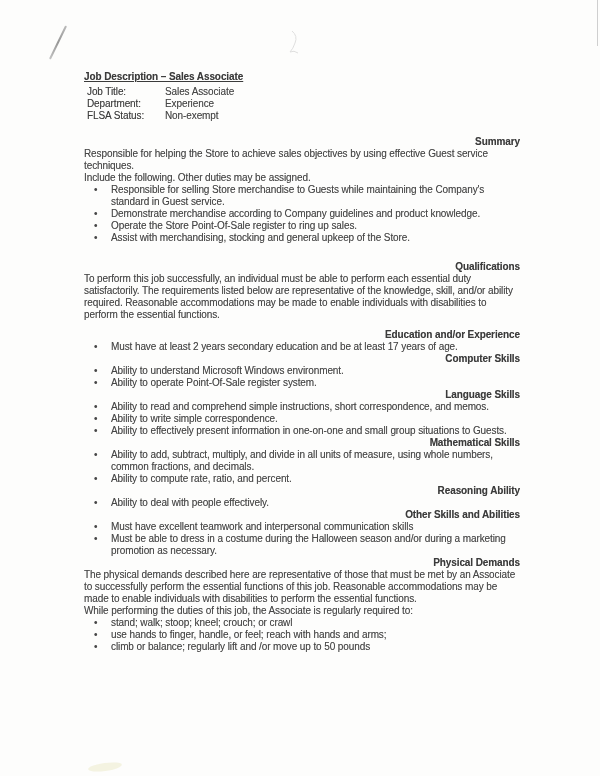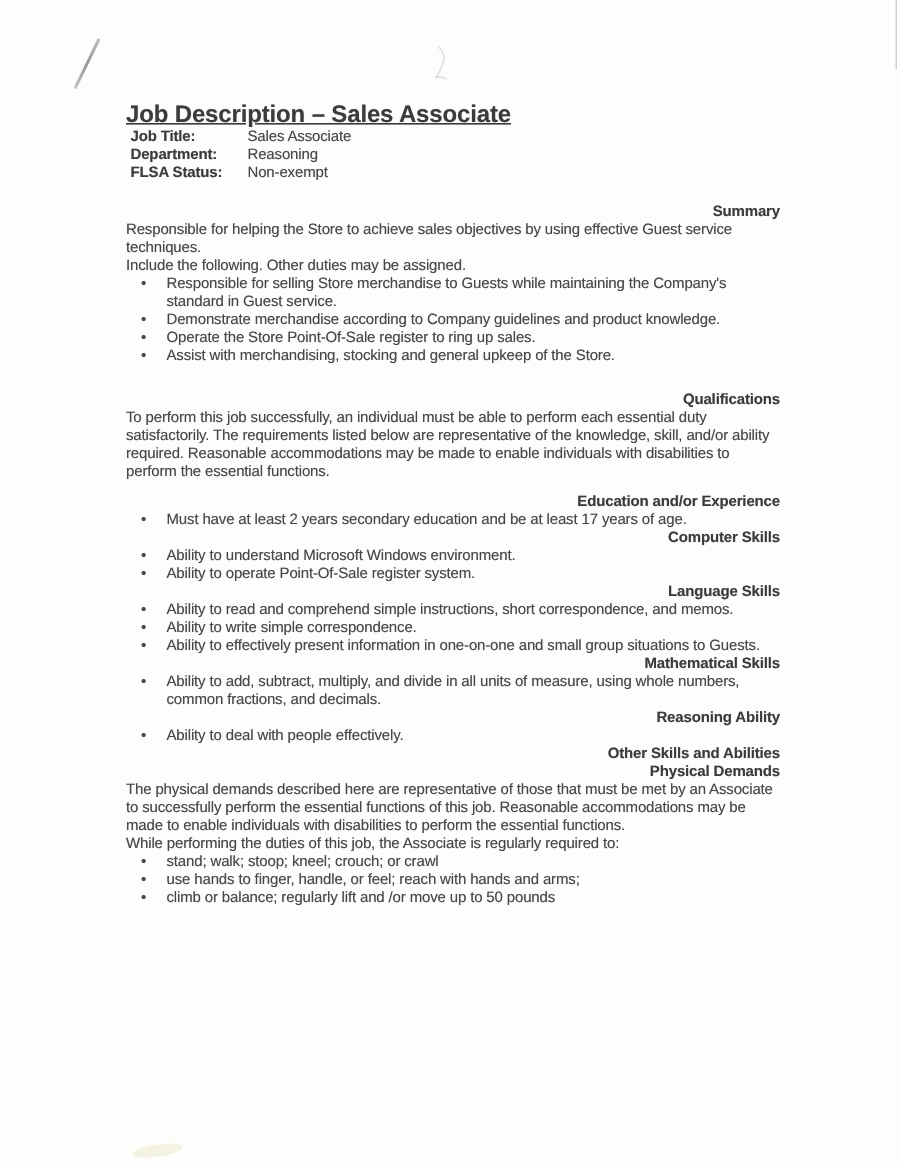--- a/index.html
+++ b/index.html
@@ -22,26 +22,26 @@
     position:absolute;left:88px;top:763px;width:34px;height:8px;border-radius:50%;
     background:#eeeccf;opacity:.6;transform:rotate(-8deg);
   }
   
   .doc{
     position:absolute;left:84px;top:70px;width:436px;
     font-size:10px;line-height:12px;letter-spacing:-0.1px;
     text-shadow:0 0 0.5px rgba(70,70,70,.45);
   }
   .title{
-    font-weight:bold;font-size:16px;color:#3b3b3b;
+    font-weight:bold;font-size:10px;color:#3b3b3b;
     text-decoration:underline;line-height:13px;
   }
   .info{margin-top:3px;margin-left:3px;}
   .info-row{display:flex;line-height:12.2px;}
-  .info-row .lbl{font-weight:bold;color:#3b3b3b;width:78px;flex:0 0 78px;}
+  .info-row .lbl{font-weight:normal;color:#3b3b3b;width:78px;flex:0 0 78px;}
   .info-row .val{color:#474747;}
   .sec{margin:0;}
   .sec .h{font-weight:bold;color:#3b3b3b;text-align:right;}
   .sec p{margin:0;}
   .sec ul{margin:0;padding:0;list-style:none;}
   .sec li{position:relative;padding-left:27px;}
   .sec li::before{
     content:"\2022";position:absolute;left:10px;top:0;
     font-size:10px;color:#474747;
   }
@@ -65,21 +65,21 @@
 
     <div class="title">Job Description – Sales Associate</div>
 
     <div class="info">
       <div class="info-row">
         <span class="lbl">Job Title:</span>
         <span class="val">Sales Associate</span>
       </div>
       <div class="info-row">
         <span class="lbl">Department:</span>
-        <span class="val">Reasoning</span>
+        <span class="val">Experience</span>
       </div>
       <div class="info-row">
         <span class="lbl">FLSA Status:</span>
         <span class="val">Non-exempt</span>
       </div>
     </div>
 
     <div class="sec sec-summary">
       <div class="h">Summary</div>
       <p>Responsible for helping the Store to achieve sales objectives by using effective Guest service techniques.</p>
@@ -121,32 +121,37 @@
         <li>Ability to read and comprehend simple instructions, short correspondence, and memos.</li>
         <li>Ability to write simple correspondence.</li>
         <li>Ability to effectively present information in one-on-one and small group situations to Guests.</li>
       </ul>
     </div>
 
     <div class="sec">
       <div class="h">Mathematical Skills</div>
       <ul>
         <li>Ability to add, subtract, multiply, and divide in all units of measure, using whole numbers, common fractions, and decimals.</li>
+        <li>Ability to compute rate, ratio, and percent.</li>
       </ul>
     </div>
 
     <div class="sec">
       <div class="h">Reasoning Ability</div>
       <ul>
         <li>Ability to deal with people effectively.</li>
       </ul>
     </div>
 
     <div class="sec">
       <div class="h">Other Skills and Abilities</div>
+      <ul>
+        <li>Must have excellent teamwork and interpersonal communication skills</li>
+        <li>Must be able to dress in a costume during the Halloween season and/or during a marketing promotion as necessary.</li>
+      </ul>
     </div>
 
     <div class="sec">
       <div class="h">Physical Demands</div>
       <p>The physical demands described here are representative of those that must be met by an Associate to successfully perform the essential functions of this job. Reasonable accommodations may be made to enable individuals with disabilities to perform the essential functions.</p>
       <p>While performing the duties of this job, the Associate is regularly required to:</p>
       <ul>
         <li>stand; walk; stoop;  kneel; crouch; or crawl</li>
         <li>use hands to finger, handle, or feel; reach with hands and arms;</li>
         <li>climb or balance; regularly lift and /or move up to 50 pounds</li>

